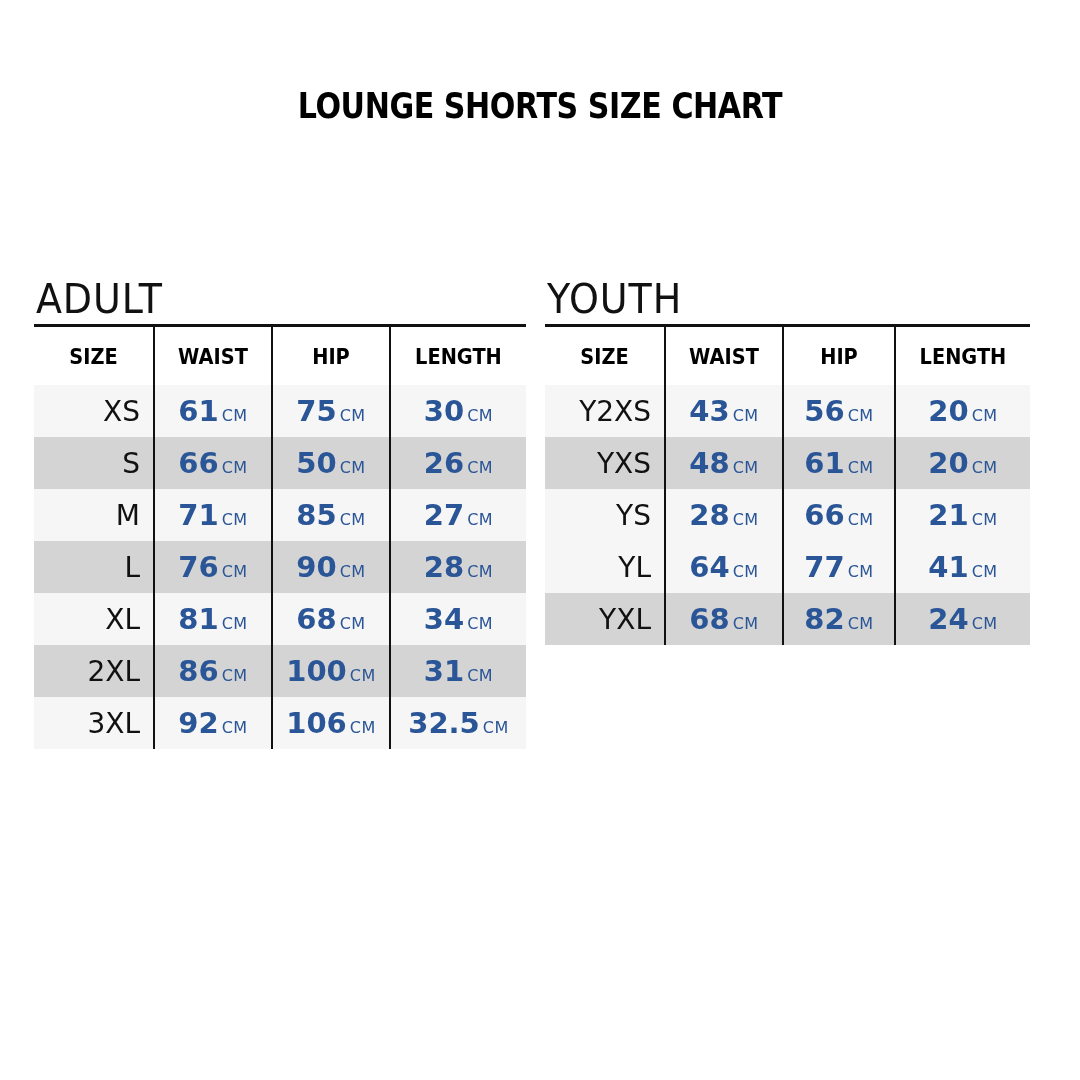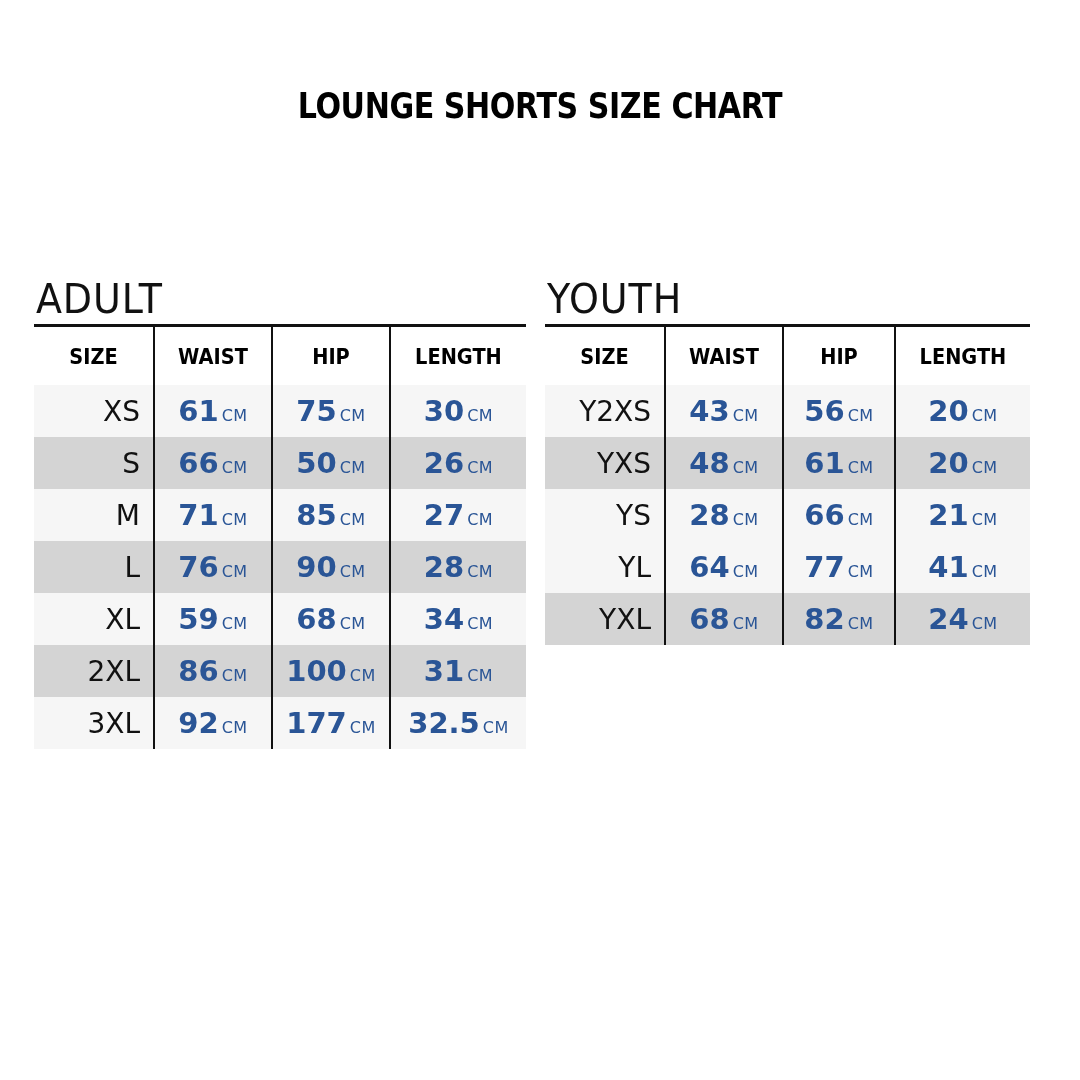--- a/index.html
+++ b/index.html
@@ -179,34 +179,34 @@
           <td class="val-cell col-sep"><span>27</span><span class="unit">CM</span></td>
         </tr>
         <tr class="even">
           <td class="size-cell">L</td>
           <td class="val-cell col-sep"><span>76</span><span class="unit">CM</span></td>
           <td class="val-cell col-sep"><span>90</span><span class="unit">CM</span></td>
           <td class="val-cell col-sep"><span>28</span><span class="unit">CM</span></td>
         </tr>
         <tr class="odd">
           <td class="size-cell">XL</td>
-          <td class="val-cell col-sep"><span>59</span><span class="unit">CM</span></td>
+          <td class="val-cell col-sep"><span>81</span><span class="unit">CM</span></td>
           <td class="val-cell col-sep"><span>68</span><span class="unit">CM</span></td>
           <td class="val-cell col-sep"><span>34</span><span class="unit">CM</span></td>
         </tr>
         <tr class="even">
           <td class="size-cell">2XL</td>
           <td class="val-cell col-sep"><span>86</span><span class="unit">CM</span></td>
           <td class="val-cell col-sep"><span>100</span><span class="unit">CM</span></td>
           <td class="val-cell col-sep"><span>31</span><span class="unit">CM</span></td>
         </tr>
         <tr class="odd">
           <td class="size-cell">3XL</td>
           <td class="val-cell col-sep"><span>92</span><span class="unit">CM</span></td>
-          <td class="val-cell col-sep"><span>177</span><span class="unit">CM</span></td>
+          <td class="val-cell col-sep"><span>106</span><span class="unit">CM</span></td>
           <td class="val-cell col-sep"><span>32.5</span><span class="unit">CM</span></td>
         </tr>
       </tbody>
     </table>
   </div>
 
   <div class="table-block youth">
     <div class="block-title">YOUTH</div>
     <div class="title-rule"></div>
     <table class="youth">

